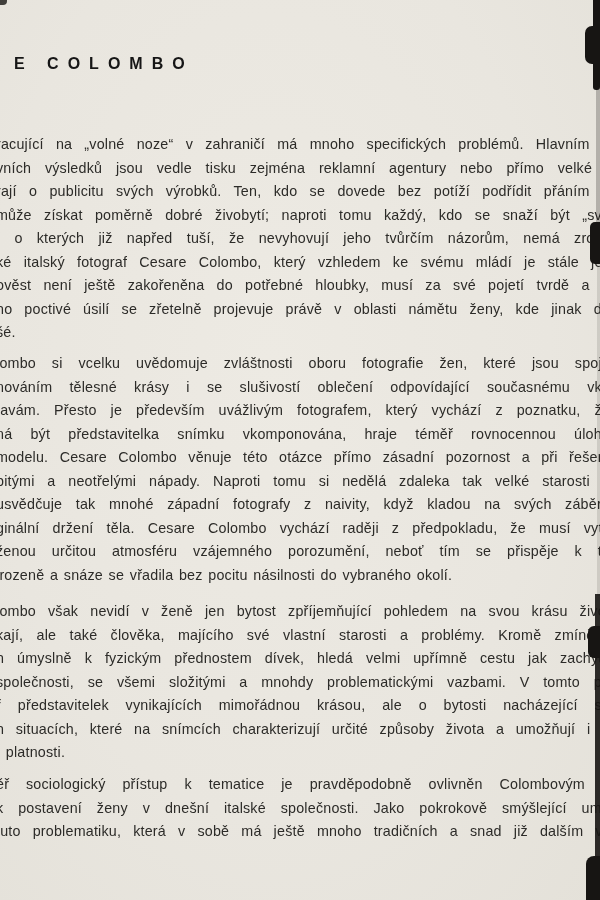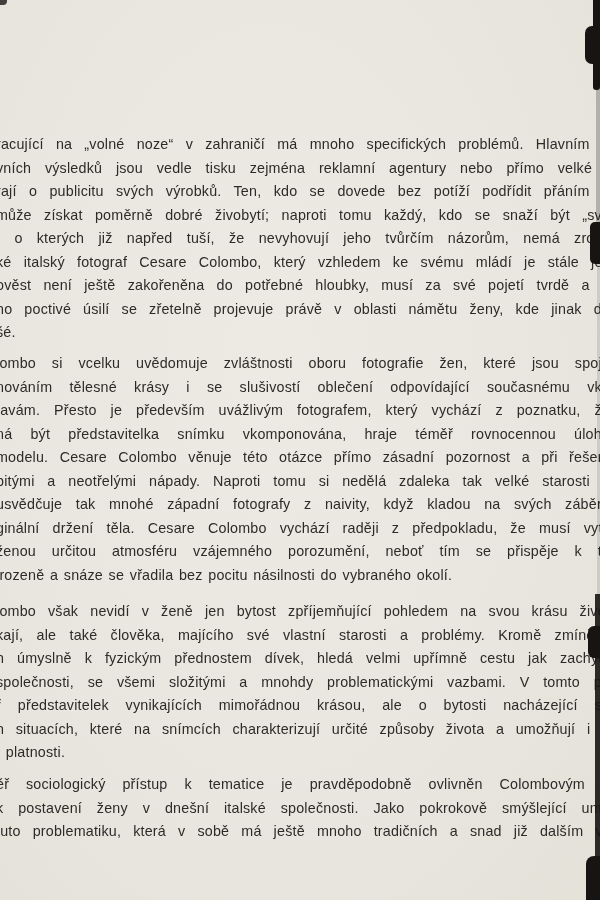--- a/index.html
+++ b/index.html
@@ -38,20 +38,21 @@
   .a-strip-low{left:595px;top:594px;width:5px;height:306px;opacity:.9;}
   .a-blob-low{left:588px;top:626px;width:12px;height:32px;border-radius:6px 0 0 6px;}
   .a-blob-bottom{left:586px;top:856px;width:14px;height:44px;border-radius:8px 0 0 0;}
   .a-speck-topleft{left:0;top:0;width:7px;height:5px;border-radius:0 0 4px 0;opacity:.8;}
 </style>
 </head>
 <body>
 
 <div class="page">
 
+  <h1 class="title">E COLOMBO</h1>
 
   <div class="para p1">
     <div class="line">racující na „volné noze“ v zahraničí má mnoho specifických problémů. Hlavním o</div>
     <div class="line">vních výsledků jsou vedle tisku zejména reklamní agentury nebo přímo velké f</div>
     <div class="line">rají o publicitu svých výrobků. Ten, kdo se dovede bez potíží podřídit přáním a</div>
     <div class="line">může získat poměrně dobré živobytí; naproti tomu každý, kdo se snaží být „svů</div>
     <div class="line">, o kterých již napřed tuší, že nevyhovují jeho tvůrčím názorům, nemá zrovn</div>
     <div class="line">ké italský fotograf Cesare Colombo, který vzhledem ke svému mládí je stále ješ</div>
     <div class="line">ověst není ještě zakořeněna do potřebné hloubky, musí za své pojetí tvrdě a n</div>
     <div class="line">ho poctivé úsilí se zřetelně projevuje právě v oblasti námětu ženy, kde jinak dn</div>

